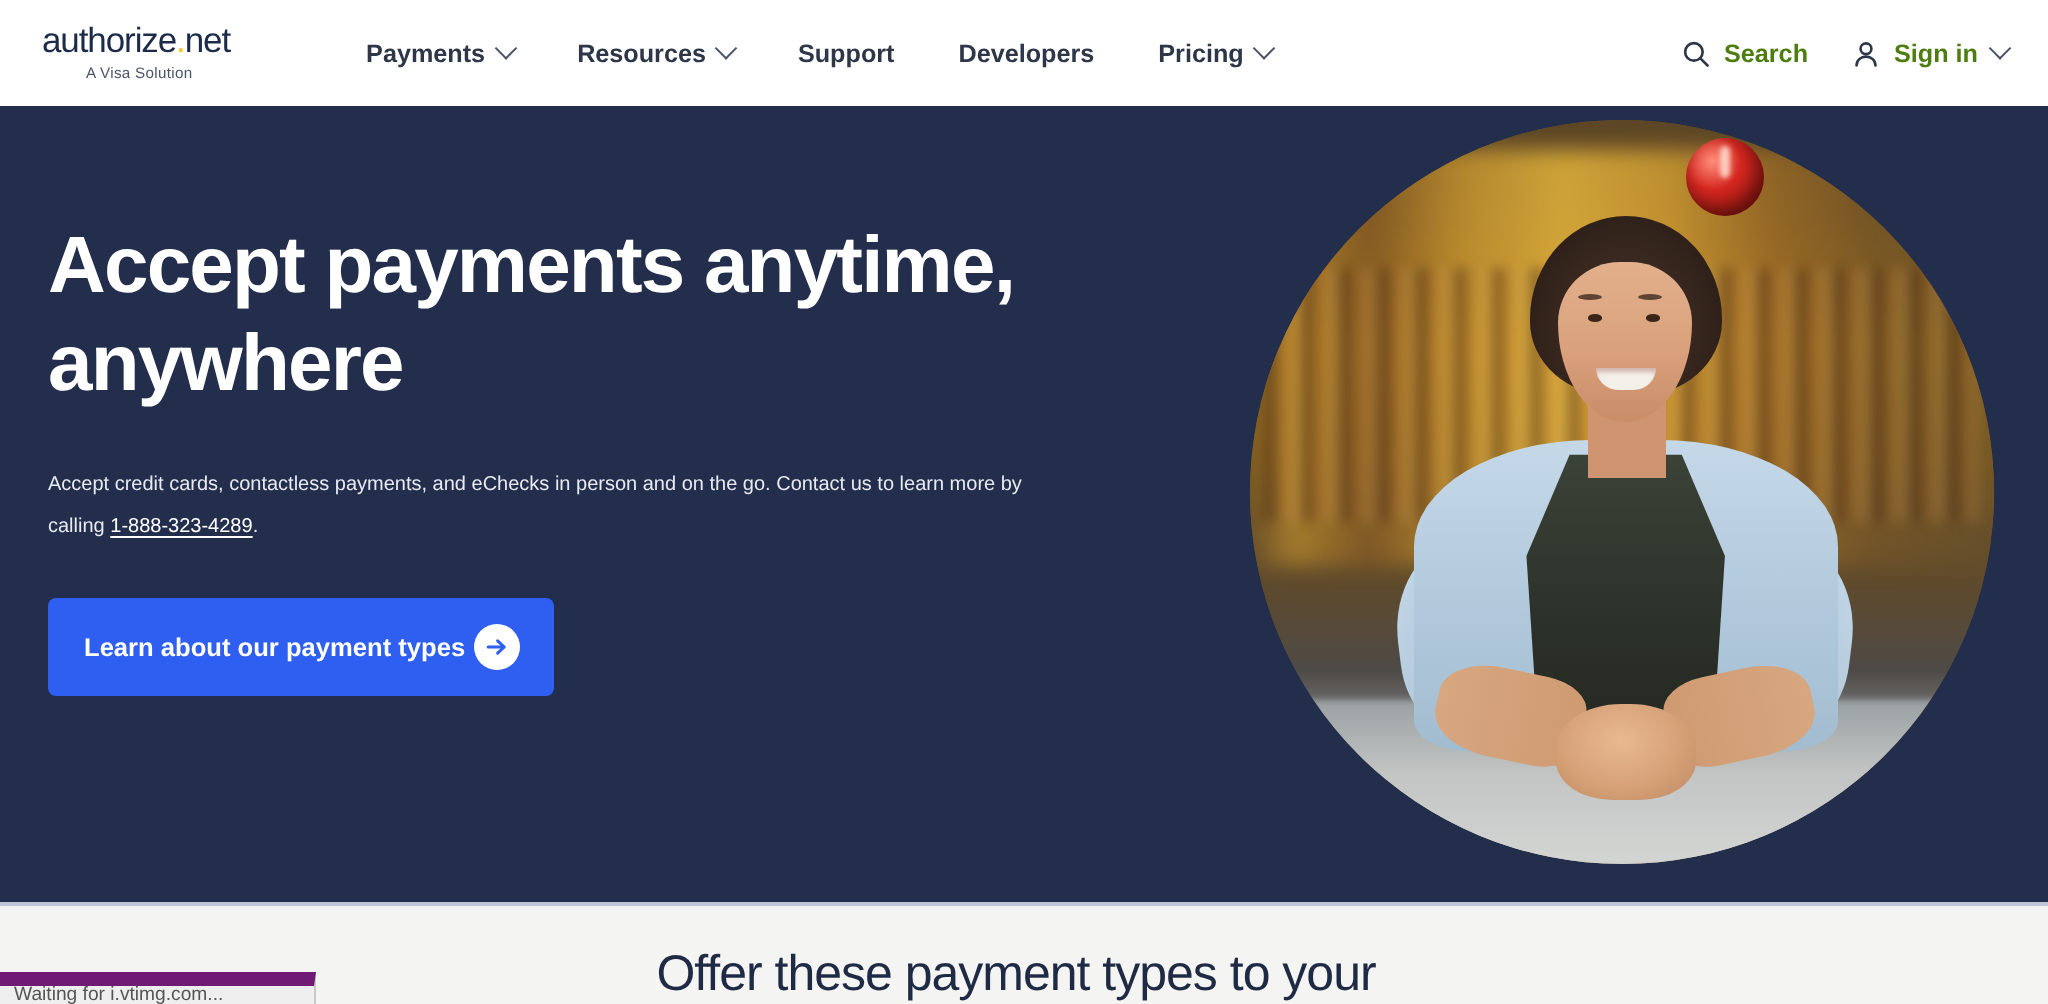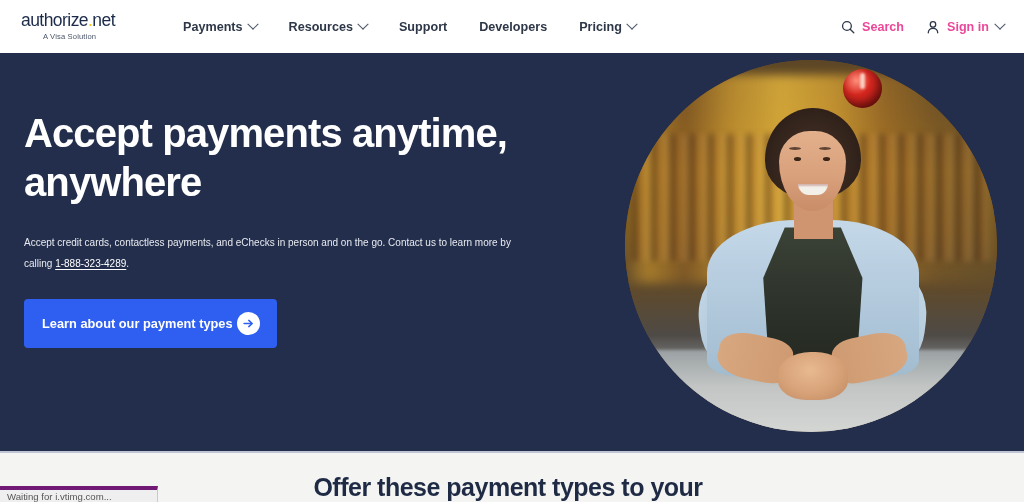--- a/index.html
+++ b/index.html
@@ -87,21 +87,21 @@
     display: flex;
     align-items: center;
     gap: 22px;
   }
   .hr-item {
     display: flex;
     align-items: center;
     gap: 7px;
     font-size: 12.6px;
     font-weight: 600;
-    color: #ec4899;
+    color: #4d7c0f;
     cursor: pointer;
     white-space: nowrap;
   }
   .hr-item svg { display: block; }
 
   
   .hero {
     position: absolute;
     top: 53px; left: 0;
     width: 1024px;
@@ -356,34 +356,34 @@
     height: 2px;
     background: #aeb6c9;
     opacity: 0.75;
   }
   .section-title {
     position: absolute;
     top: 22px;
     width: 1016px;
     text-align: center;
     font-size: 25px;
-    font-weight: 700;
+    font-weight: 400;
     color: #1f2b45;
     letter-spacing: -0.5px;
     white-space: nowrap;
   }
 
   
   .statusbar {
     position: absolute;
     left: 0; bottom: 0;
     min-width: 158px;
     height: 16px;
     background: #efefef;
-    border-top: 4px solid #701a75;
+    border-top: 7px solid #701a75;
     border-right: 1px solid #c9c9c9;
     display: flex;
     align-items: center;
     padding: 0 7px;
     z-index: 40;
   }
   .statusbar span {
     font-size: 9.6px;
     color: #555555;
     white-space: nowrap;

